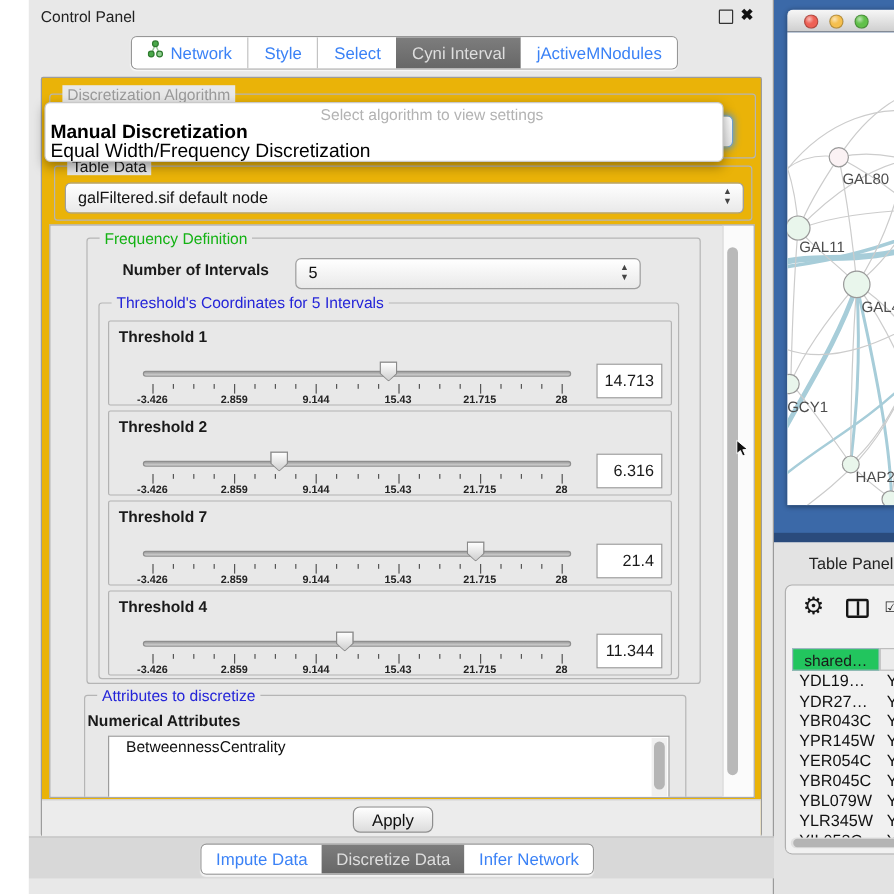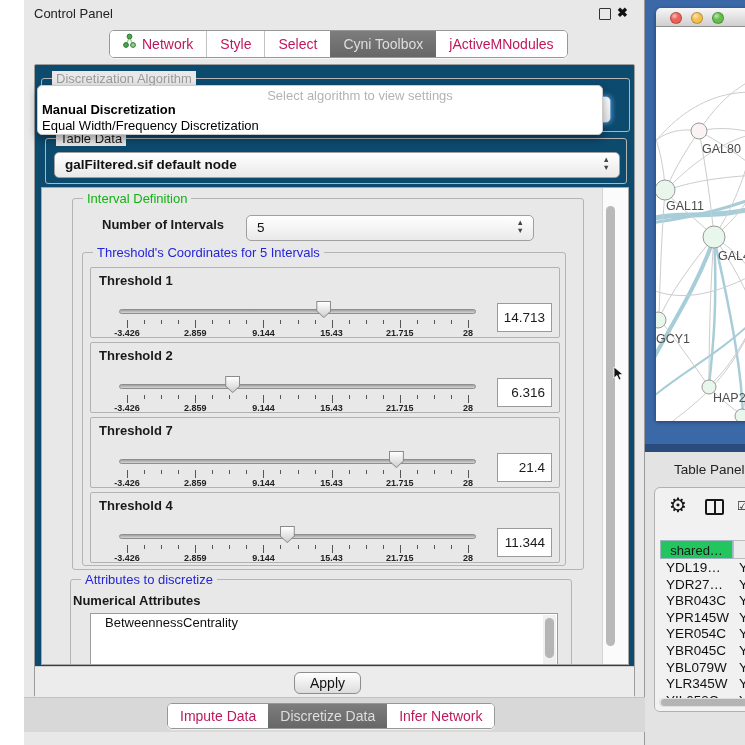--- a/index.html
+++ b/index.html
@@ -7,50 +7,50 @@
         font-family:"Liberation Sans",sans-serif;color:#1a1a1a;margin-left:24px;}
   
   .cp{position:absolute;left:0;top:0;width:621px;height:745px;background:#e8e8e8;border-right:1px solid #9a9a9a;box-sizing:border-box;}
   .cp-titlebar{position:absolute;left:0;top:0;width:100%;height:26px;}
   .cp-title{position:absolute;left:10px;top:6px;font-size:13px;color:#222;}
   .floatbtn{position:absolute;left:575px;top:8px;width:10px;height:10px;border:1.5px solid #333;border-radius:1px;display:block;}
   .closebtn{position:absolute;left:593px;top:5px;font-size:13px;font-weight:bold;color:#111;}
   
   .segbar{position:absolute;display:flex;background:#fff;border:1px solid #979797;border-radius:5px;overflow:hidden;box-shadow:0 1px 1px rgba(255,255,255,.7);}
   #top-tabs{left:85px;top:30px;height:26px;}
-  .seg{display:flex;align-items:center;padding:0 13px;font-size:14px;line-height:24px;color:#be185d;background:#fff;cursor:default;white-space:nowrap;}
+  .seg{display:flex;align-items:center;padding:0 13px;font-size:14px;line-height:24px;color:#3b82f6;background:#fff;cursor:default;white-space:nowrap;}
   .seg.sep{border-left:1px solid #c3c3c3;}
   .seg.selected{background:linear-gradient(#7d7d7d,#676767);color:#dedede;}
   .seg .ticon{margin-right:6px;display:inline-block;}
   .bottom-strip{position:absolute;left:0;top:697px;width:621px;height:35px;background:#d8d8d8;border-top:1px solid #c2c2c2;box-sizing:border-box;}
   #bottom-tabs{left:143px;top:703px;height:24px;}
   #bottom-tabs .seg{font-size:14px;line-height:22px;padding:0 12px;}
   
-  .outer-panel{position:absolute;left:10px;top:64px;width:601px;height:633px;background:#0c4a6e;border:1px solid #9c9c9c;border-radius:2px;box-sizing:border-box;}
+  .outer-panel{position:absolute;left:10px;top:64px;width:601px;height:633px;background:#eab308;border:1px solid #9c9c9c;border-radius:2px;box-sizing:border-box;}
   .group{position:absolute;border:1px solid #b5b5b5;border-radius:3px;box-sizing:border-box;}
   .group-label{position:absolute;top:-8px;left:10px;background:#e8e8e8;padding:0 4px;font-size:13px;}
   .group-label.dim{color:#9b9b9b;}
   .group-label.dark{color:#1a1a1a;}
   .group-label.green{color:#13b213;}
   .group-label.blue{color:#2424d8;}
   
   .combo{position:absolute;background:linear-gradient(#ffffff,#e9e9e9);border:1px solid #9f9f9f;border-radius:5px;box-sizing:border-box;}
   .combo-text{position:absolute;left:10px;top:4px;font-size:13.5px;color:#111;}
   .stepper{position:absolute;right:9px;top:3px;display:flex;flex-direction:column;line-height:8px;font-size:7.5px;color:#444;}
   .alg-group{left:6px;top:13px;width:589px;height:54px;}
   .alg-combo{left:14px;top:31px;width:562px;height:27px;border:1px solid #6fa3d4;box-shadow:0 0 5px 1px rgba(90,155,215,.85);}
   
   .popup{position:absolute;left:2px;top:20px;width:566px;height:50px;background:#fff;border:1px solid #c9c9c9;border-radius:5px;
          box-shadow:0 4px 10px rgba(0,0,0,.35);z-index:10;box-sizing:border-box;}
   .popup-hint{position:absolute;left:0;top:2px;width:100%;text-align:center;font-size:13px;color:#b3b3b3;padding-left:40px;}
-  .popup-item{position:absolute;left:4px;font-size:13px;color:#000;white-space:nowrap;}
+  .popup-item{position:absolute;left:4px;font-size:16px;color:#000;white-space:nowrap;}
   .popup-item.b{font-weight:bold;top:16px;}
   .popup-item.r{top:32px;}
   .td-group{left:10px;top:73px;width:582px;height:46px;}
-  .td-combo{left:8px;top:13px;width:566px;height:26px;font-weight:bold;}
+  .td-combo{left:8px;top:13px;width:566px;height:26px;}
   
   .viewport{position:absolute;left:6px;top:122px;width:588px;height:478px;border:1px solid #a8a8a8;background:#e8e8e8;overflow:hidden;box-sizing:border-box;}
   .vscrollbar{position:absolute;left:560px;top:0;width:26px;height:476px;background:#fbfbfb;border-left:1px solid #d5d5d5;box-sizing:border-box;}
   .vthumb{position:absolute;left:3px;top:18px;width:9px;height:440px;background:#b9b9b9;border-radius:5px;}
   .id-group{left:30px;top:10px;width:512px;height:372px;}
   .noi-label{position:absolute;left:60px;top:29px;font-size:13px;font-weight:bold;}
   .noi-combo{left:204px;top:27px;width:288px;height:26px;}
   .thr-group{left:40px;top:64px;width:484px;height:314px;}
   .thr-panel{position:absolute;left:7px;width:470px;height:71px;border:1px solid #b2b2b2;border-radius:2px;background:#e8e8e8;box-sizing:border-box;}
   .thr-title{position:absolute;left:8px;top:5px;font-size:13px;font-weight:bold;}
@@ -122,21 +122,21 @@
             </svg></span>
           <span>Network</span>
         </div>
         <div class="seg sep">
           <span>Style</span>
         </div>
         <div class="seg sep">
           <span>Select</span>
         </div>
         <div class="seg selected">
-          <span>Cyni Toolbox</span>
+          <span>Cyni Interval</span>
         </div>
         <div class="seg">
           <span>jActiveMNodules</span>
         </div>
       </div>
 
     <div class="outer-panel">
 
       <div class="group alg-group">
         <span class="group-label dim">Discretization Algorithm</span>
@@ -160,21 +160,21 @@
           <span class="combo-text">galFiltered.sif default node</span>
           <span class="stepper">
               <span>▲</span>
               <span>▼</span>
             </span>
         </div>
       </div>
 
       <div class="viewport">
         <div class="group id-group">
-          <span class="group-label green">Interval Definition</span>
+          <span class="group-label green">Frequency Definition</span>
         </div>
         <span class="noi-label">Number of Intervals</span>
         <div class="combo noi-combo">
           <span class="combo-text">5</span>
           <span class="stepper">
               <span>▲</span>
               <span>▼</span>
             </span>
         </div>
         <div class="group thr-group" id="thr-group">

